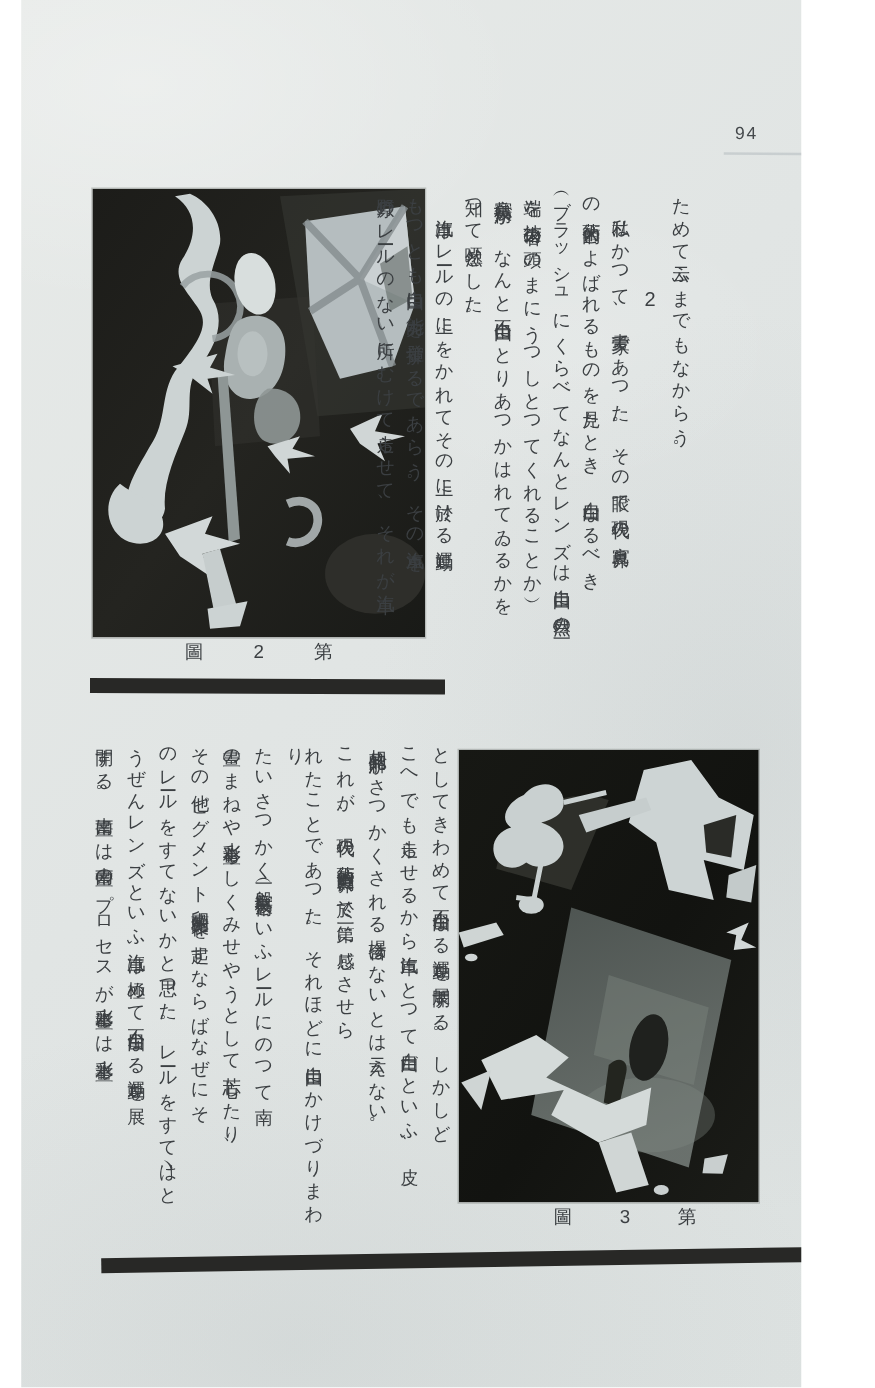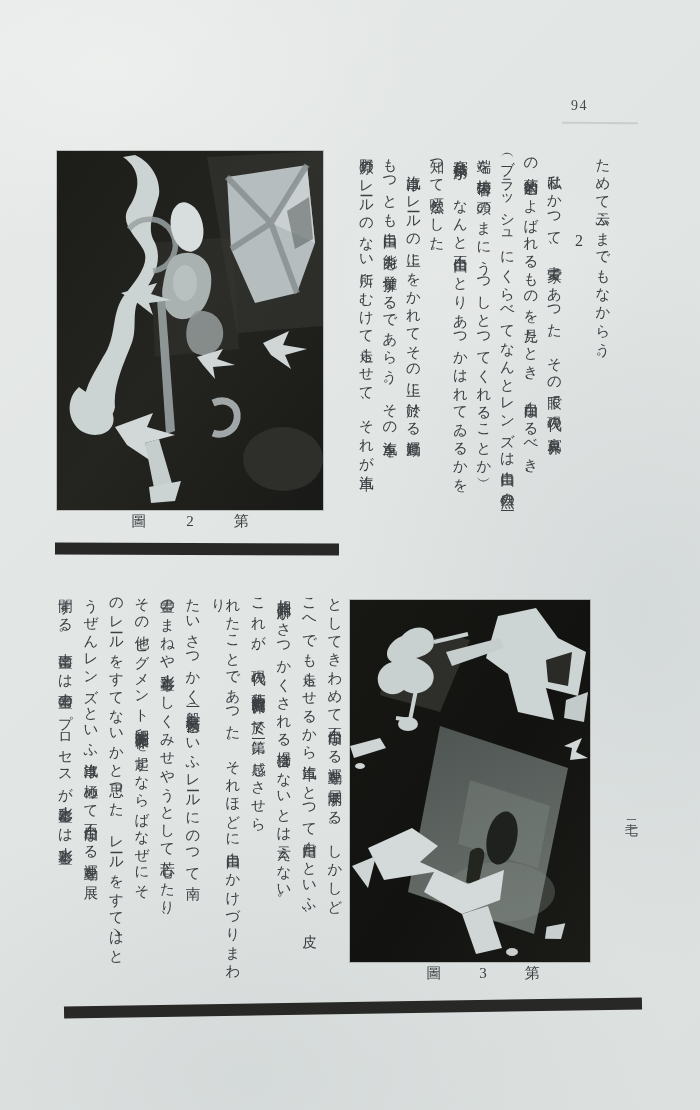--- a/index.html
+++ b/index.html
@@ -1,27 +1,28 @@
 <!DOCTYPE html>
 <html><head>
 <meta charset="utf-8">
 <style>
   html,body{margin:0;padding:0;}
   .page{
     position:relative;
-    width:700px;height:1110px;
+    width:624px;height:1110px;
     overflow:hidden;
-    font-family:Liberation Serif, serif;
+    font-family:Liberation Sans, sans-serif;
     color:#3c4043;
     background:
       radial-gradient(ellipse 520px 300px at 15% 6%, rgba(255,255,255,.28), transparent 60%),
       radial-gradient(ellipse 420px 520px at 92% 55%, rgba(150,160,164,.14), transparent 70%),
       radial-gradient(ellipse 600px 380px at 35% 97%, rgba(140,150,152,.12), transparent 72%),
       radial-gradient(ellipse 300px 200px at 70% 25%, rgba(255,255,255,.12), transparent 60%),
       linear-gradient(135deg,#e7eae8 0%,#e1e5e4 45%,#dce1e0 100%);
+    margin-left: 17px;
   }
   
   .vblock{
     position:absolute;
     writing-mode:vertical-rl;
     text-orientation:mixed;
     font-size:14.5px;
     letter-spacing:1.7px;
     line-height:1;
     color:#3b3f42;

